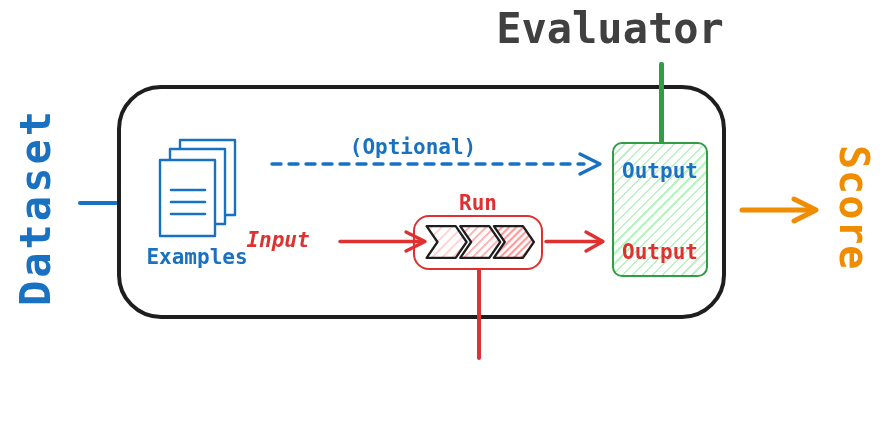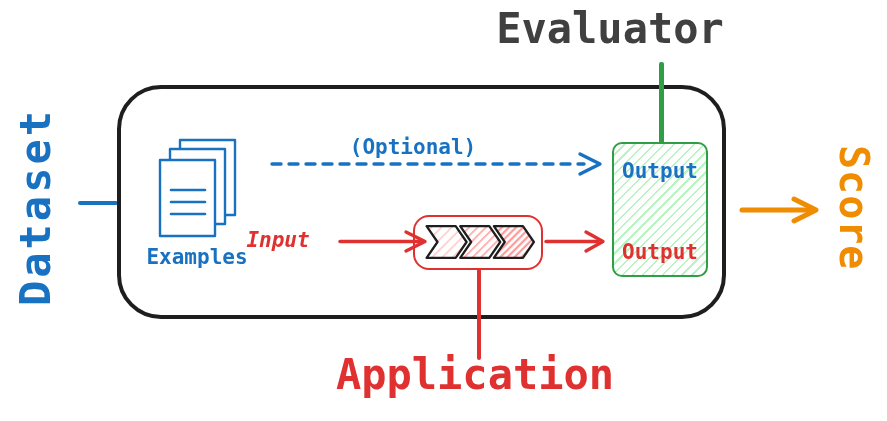--- a/index.html
+++ b/index.html
@@ -89,20 +89,21 @@
 
   <div class="abs lbl small blue center" style="left:333px;top:135px;width:160px;">(Optional)</div>
 
   <div class="abs lbl small blue center" style="left:137px;top:245px;width:120px;">Examples</div>
 
   <svg class="abs" style="left:270px;top:150px;" width="336" height="28" viewBox="0 0 336 28">
     <line x1="2" y1="14" x2="314" y2="14" stroke="#1971c2" stroke-width="3.4" stroke-dasharray="9 8" stroke-linecap="round"></line>
     <path d="M310 4 L330 14 L310 24" fill="none" stroke="#1971c2" stroke-width="3.4" stroke-linecap="round" stroke-linejoin="round"></path>
   </svg>
 
+  <div class="abs lbl small red center" style="left:428px;top:191px;width:100px;">Run</div>
 
   <div class="abs" id="run-box">
     <svg width="125" height="50" viewBox="0 0 130 55" style="position:absolute;left:0;top:0;">
       <defs>
         <pattern id="hatchA" width="8" height="8" patternUnits="userSpaceOnUse" patternTransform="rotate(-45)">
           <line x1="0" y1="2" x2="8" y2="2" stroke="#ffc9c9" stroke-width="1.7"></line>
         </pattern>
         <pattern id="hatchB" width="6.5" height="6.5" patternUnits="userSpaceOnUse" patternTransform="rotate(-45)">
           <line x1="0" y1="2" x2="6.5" y2="2" stroke="#ffa8a8" stroke-width="1.9"></line>
         </pattern>
@@ -134,21 +135,20 @@
     <div class="lbl small blue center" style="position:absolute;left:0;top:15px;width:100%;">Output</div>
     <div class="lbl small red center" style="position:absolute;left:0;top:96px;width:100%;">Output</div>
   </div>
 
   <div class="abs" id="evaluator-connector"></div>
 
   <div class="abs lbl big green center" style="left:495px;top:6px;width:230px;font-size:42px;">Evaluator</div>
 
   <div class="abs" id="application-connector"></div>
 
-  <div class="abs lbl big red center" style="left:280px;top:352px;width:390px;font-size:42px;">Application</div>
 
   <svg class="abs" style="left:738px;top:194px;" width="84" height="32" viewBox="0 0 84 32">
     <line x1="4" y1="16" x2="70" y2="16" stroke="#f08c00" stroke-width="5" stroke-linecap="round"></line>
     <path d="M56 5 L78 16 L56 27" fill="none" stroke="#f08c00" stroke-width="5" stroke-linecap="round" stroke-linejoin="round"></path>
   </svg>
 
   <div class="abs" style="left:824px;top:144px;width:60px;height:128px;display:flex;align-items:center;justify-content:center;">
     <span class="lbl orange vert-down" style="font-size:40px;letter-spacing:1px;">Score</span>
   </div>
 

